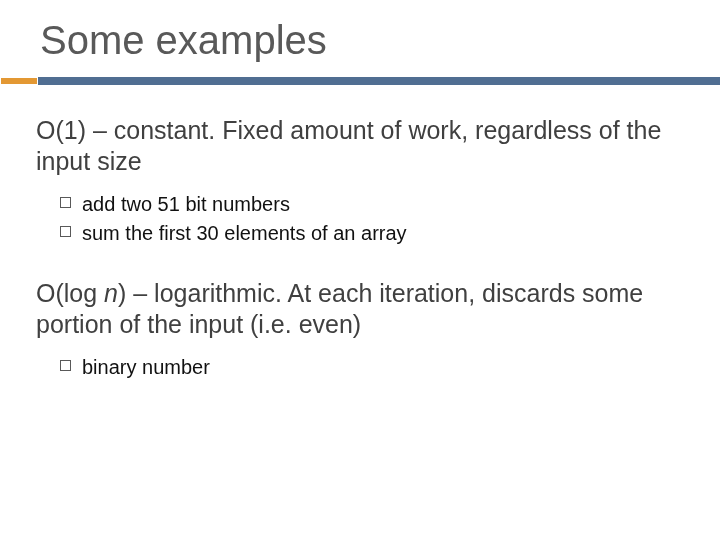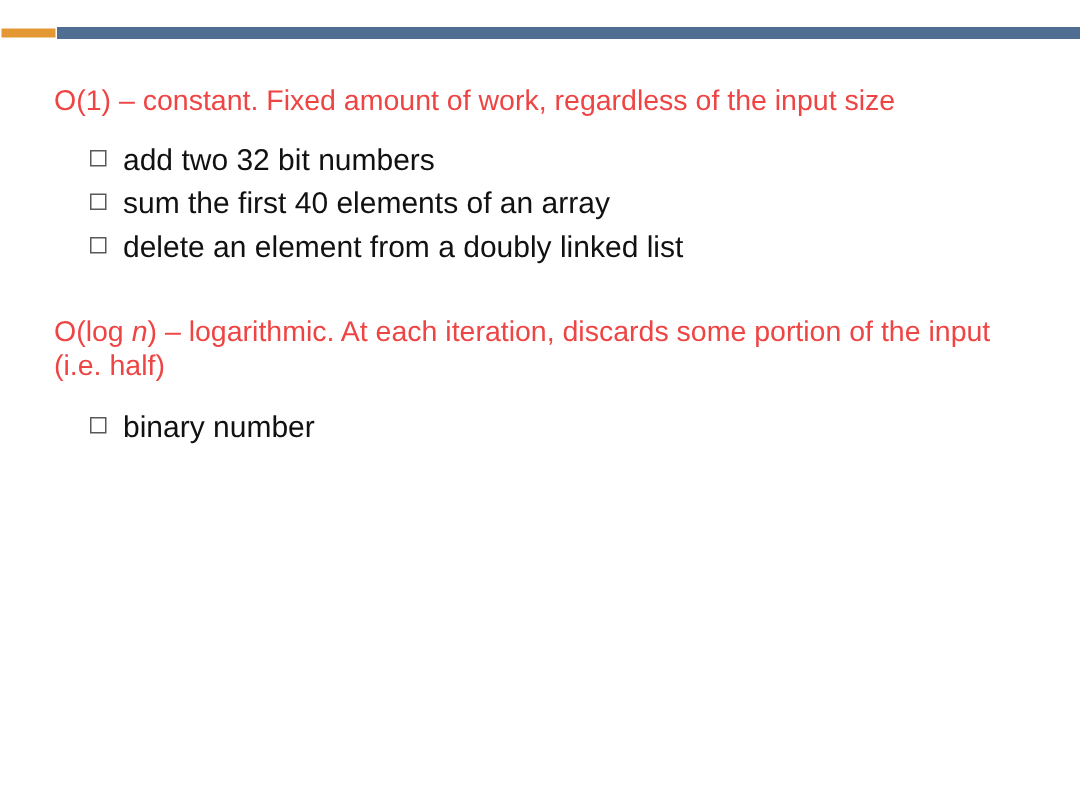--- a/index.html
+++ b/index.html
@@ -37,24 +37,24 @@
     width: 38px;
     background: #e39833;
     border: 1px solid #fff;
     box-sizing: border-box;
   }
   .rule .bar {
     flex: 1;
     background: #506e92;
   }
   .body-text {
-    font-size: 19px;
+    font-size: 25px;
     line-height: 1.22;
     margin: 0 0 14px 0;
-    color: #ef4444;
+    color: #404040;
   }
   .sublist {
     margin: 0 0 0 24px;
     padding: 0;
     list-style: none;
   }
   .sublist li {
     font-size: 20px;
     line-height: 1.45;
     position: relative;
@@ -76,35 +76,35 @@
   }
   .italic {
     font-style: italic;
   }
 </style>
 </head>
 <body>
 
 <div class="slide">
 
+  <h1 class="title">Some examples</h1>
 
   <div class="rule">
     <div class="accent"></div>
     <div class="bar"></div>
   </div>
 
   <p class="body-text">O(1) – constant.  Fixed amount of work, regardless of the input size</p>
   <ul class="sublist">
-    <li>add two 32 bit numbers</li>
-    <li>sum the first 40 elements of an array</li>
-    <li>delete an element from a doubly linked list</li>
+    <li>add two 51 bit numbers</li>
+    <li>sum the first 30 elements of an array</li>
   </ul>
 
   <div class="block-gap"></div>
 
   <p class="body-text">
-    <span>O(log </span><span class="italic">n</span><span>) – logarithmic.  At each iteration, discards some portion of the input (i.e. half)</span>
+    <span>O(log </span><span class="italic">n</span><span>) – logarithmic.  At each iteration, discards some portion of the input (i.e. even)</span>
   </p>
   <ul class="sublist">
     <li>binary number</li>
   </ul>
 
 </div>
 
 </body></html>

